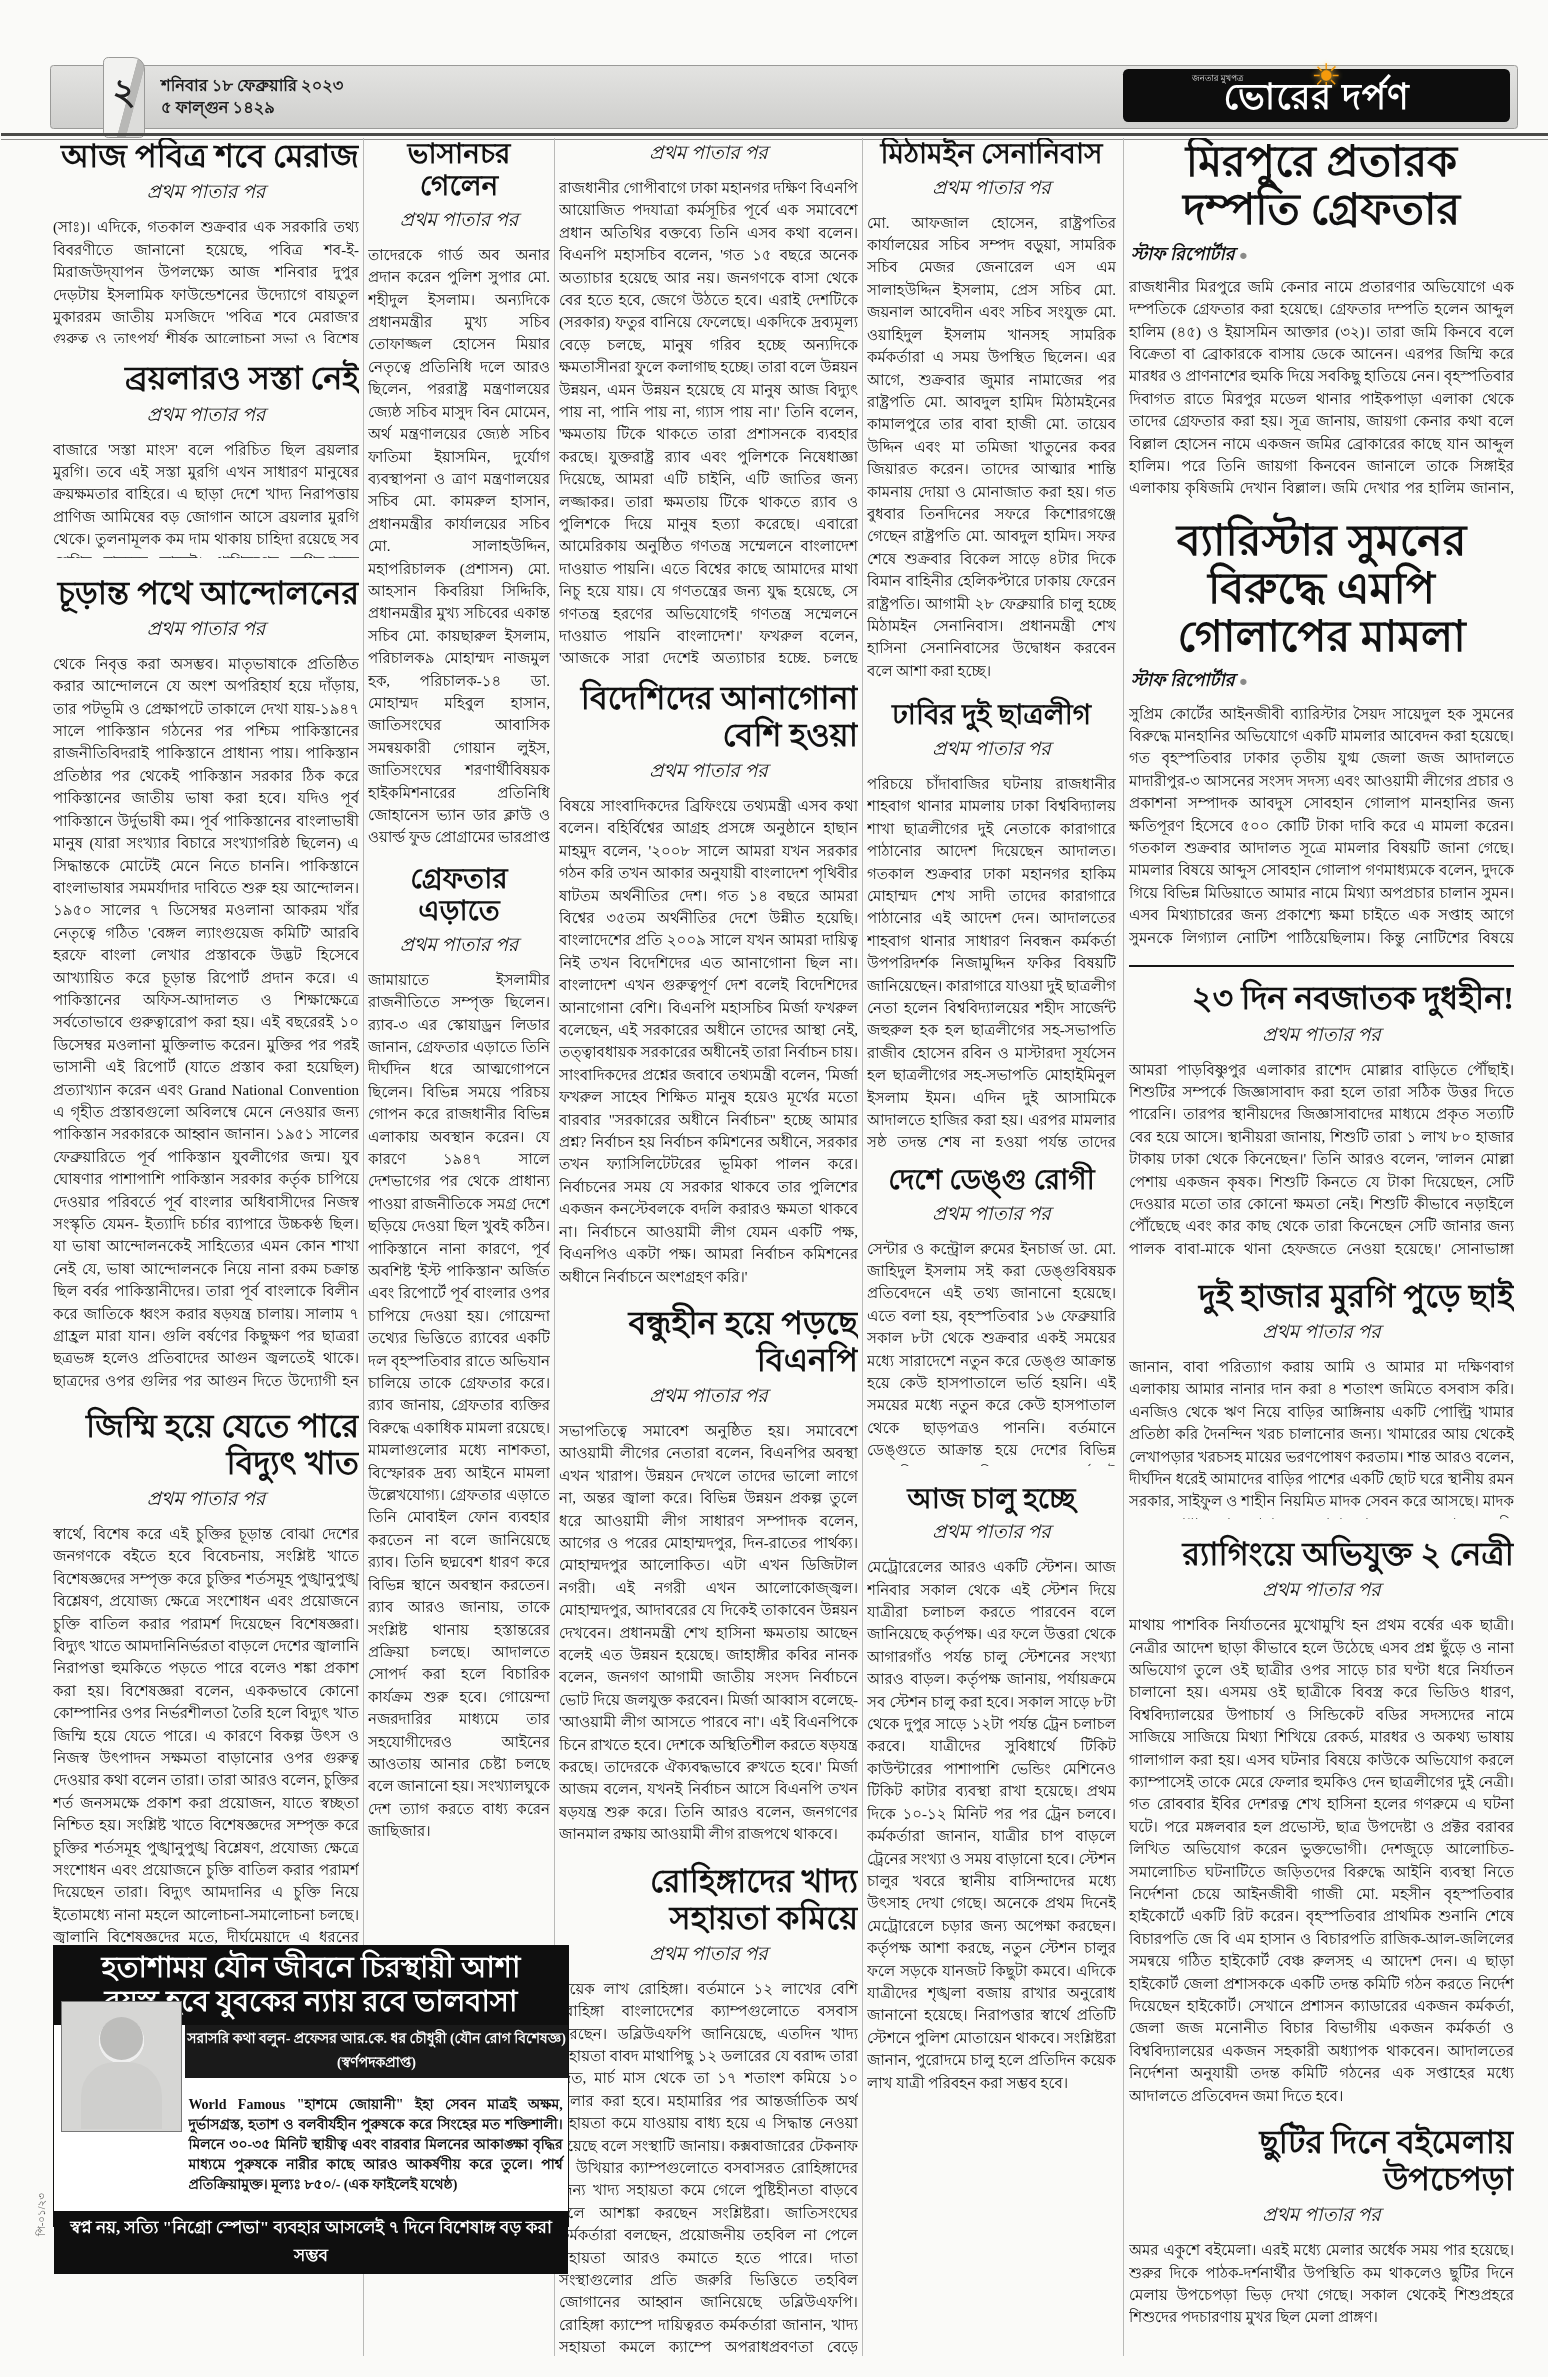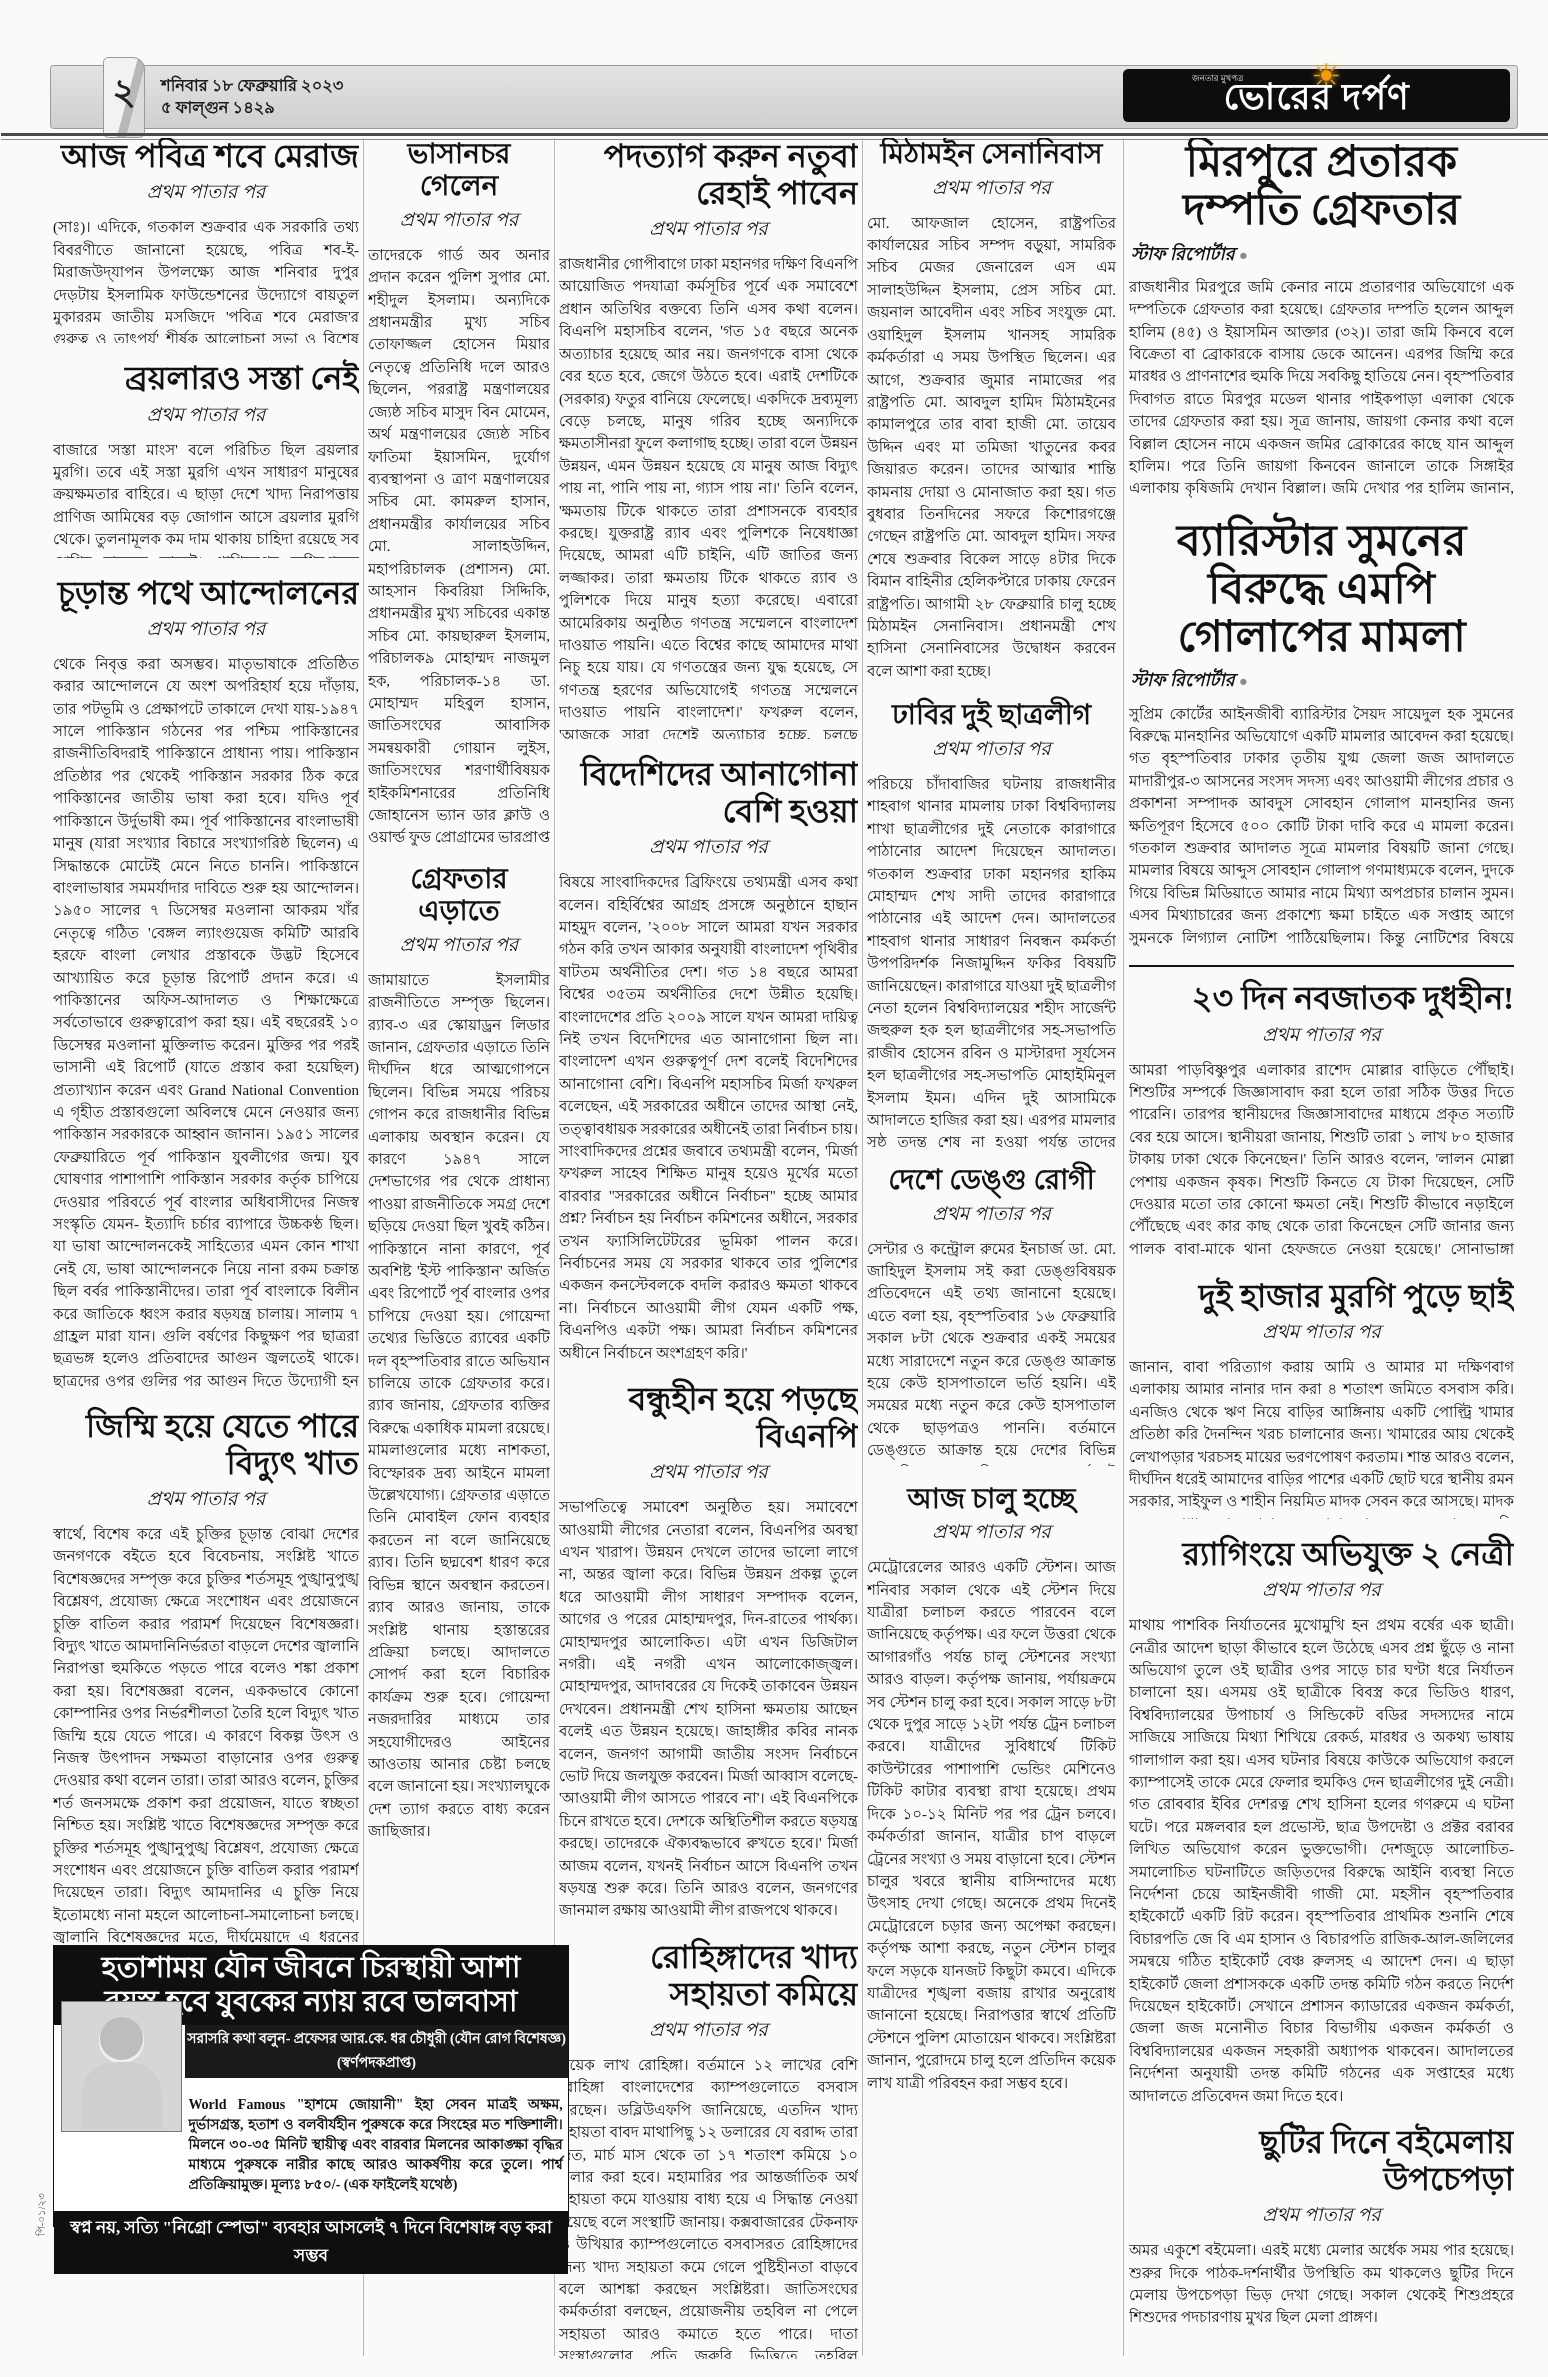--- a/index.html
+++ b/index.html
@@ -122,21 +122,20 @@
     </div>
     <div class="article" style="--bh:1135px">
       <h2 class="hl sz2">গ্রেফতার এড়াতে</h2>
       <div class="subhead">প্রথম পাতার পর</div>
       <p class="body">জামায়াতে ইসলামীর রাজনীতিতে সম্পৃক্ত ছিলেন। র‍্যাব-৩ এর স্কোয়াড্রন লিডার জানান, গ্রেফতার এড়াতে তিনি দীর্ঘদিন ধরে আত্মগোপনে ছিলেন। বিভিন্ন সময়ে পরিচয় গোপন করে রাজধানীর বিভিন্ন এলাকায় অবস্থান করেন। যে কারণে ১৯৪৭ সালে দেশভাগের পর থেকে প্রাধান্য পাওয়া রাজনীতিকে সমগ্র দেশে ছড়িয়ে দেওয়া ছিল খুবই কঠিন। পাকিস্তানে নানা কারণে, পূর্ব অবশিষ্ট 'ইস্ট পাকিস্তান' অর্জিত এবং রিপোর্টে পূর্ব বাংলার ওপর চাপিয়ে দেওয়া হয়। গোয়েন্দা তথ্যের ভিত্তিতে র‍্যাবের একটি দল বৃহস্পতিবার রাতে অভিযান চালিয়ে তাকে গ্রেফতার করে। র‍্যাব জানায়, গ্রেফতার ব্যক্তির বিরুদ্ধে একাধিক মামলা রয়েছে। মামলাগুলোর মধ্যে নাশকতা, বিস্ফোরক দ্রব্য আইনে মামলা উল্লেখযোগ্য। গ্রেফতার এড়াতে তিনি মোবাইল ফোন ব্যবহার করতেন না বলে জানিয়েছে র‍্যাব। তিনি ছদ্মবেশ ধারণ করে বিভিন্ন স্থানে অবস্থান করতেন। র‍্যাব আরও জানায়, তাকে সংশ্লিষ্ট থানায় হস্তান্তরের প্রক্রিয়া চলছে। আদালতে সোপর্দ করা হলে বিচারিক কার্যক্রম শুরু হবে। গোয়েন্দা নজরদারির মাধ্যমে তার সহযোগীদেরও আইনের আওতায় আনার চেষ্টা চলছে বলে জানানো হয়। সংখ্যালঘুকে দেশ ত্যাগ করতে বাধ্য করেন জাছিজার।</p>
     </div>
   </div>
 
   <div class="col" id="col3">
     <div class="article" style="--bh:486px">
-      <h2 class="hl sz1">পদত্যাগ করুন নতুবা রেহাই পাবেন</h2>
       <div class="subhead">প্রথম পাতার পর</div>
       <p class="body">রাজধানীর গোপীবাগে ঢাকা মহানগর দক্ষিণ বিএনপি আয়োজিত পদযাত্রা কর্মসূচির পূর্বে এক সমাবেশে প্রধান অতিথির বক্তব্যে তিনি এসব কথা বলেন। বিএনপি মহাসচিব বলেন, 'গত ১৫ বছরে অনেক অত্যাচার হয়েছে আর নয়। জনগণকে বাসা থেকে বের হতে হবে, জেগে উঠতে হবে। এরাই দেশটিকে (সরকার) ফতুর বানিয়ে ফেলেছে। একদিকে দ্রব্যমূল্য বেড়ে চলছে, মানুষ গরিব হচ্ছে অন্যদিকে ক্ষমতাসীনরা ফুলে কলাগাছ হচ্ছে। তারা বলে উন্নয়ন উন্নয়ন, এমন উন্নয়ন হয়েছে যে মানুষ আজ বিদ্যুৎ পায় না, পানি পায় না, গ্যাস পায় না।' তিনি বলেন, 'ক্ষমতায় টিকে থাকতে তারা প্রশাসনকে ব্যবহার করছে। যুক্তরাষ্ট্র র‍্যাব এবং পুলিশকে নিষেধাজ্ঞা দিয়েছে, আমরা এটি চাইনি, এটি জাতির জন্য লজ্জাকর। তারা ক্ষমতায় টিকে থাকতে র‍্যাব ও পুলিশকে দিয়ে মানুষ হত্যা করেছে। এবারো আমেরিকায় অনুষ্ঠিত গণতন্ত্র সম্মেলনে বাংলাদেশ দাওয়াত পায়নি। এতে বিশ্বের কাছে আমাদের মাথা নিচু হয়ে যায়। যে গণতন্ত্রের জন্য যুদ্ধ হয়েছে, সে গণতন্ত্র হরণের অভিযোগেই গণতন্ত্র সম্মেলনে দাওয়াত পায়নি বাংলাদেশ।' ফখরুল বলেন, 'আজকে সারা দেশেই অত্যাচার হচ্ছে, চলছে নৈরাজ্য। আওয়ামী লীগ মূলত সন্ত্রাসী দল। এরা কখনোই নির্বাচনের মাধ্যমে ক্ষমতায় আসেনি। এরা সবসময় ভয়ভীতি দেখিয়ে ক্ষমতায় আসতে চায়। গত কয়েক মাসে তারা আমাদের ১০ জন নেতাকে হত্যা করেছে। বে আইনি ও গায়েবি মামলা দিয়ে গ্রেফতার করা হচ্ছে। তারপরও আন্দোলন থামবে না। আন্দোলন শুধু বিএনপির নয়, গণতন্ত্রকামী সব দলের। জিয়াকে গ্রেফতার করেছেন, তারেক রহমানকে মিথ্যা মামলায় রেখেছেন। তাতে কি আন্দোলন বন্ধ করতে পেরেছেন? আন্দোলন আরও শক্তিশালী হয়েছে। তারেক রহমানের জনপ্রিয়তা প্রসঙ্গে ফখরুল বলেন, 'উনি নিজেও জানে না উনি রাজনীতিবিদ। এক সাক্ষাৎকারেও বলেছেন। এ থেকে প্রমাণ হয় সংবিধান পরিবর্তন করতে হবে। আমাদের উত্থাপিত পরিবর্তন করে ক্ষমতার ভারসাম্য আনতে হবে।' ঢাকা দক্ষিণের আহ্বায়ক আব্দুস সালামের সভাপতিত্বে ও সদস্য সচিব রফিকুল ইসলাম মজনুর পরিচালনায় সমাবেশে আরও বক্তব্য দেন বিএনপির স্থায়ী কমিটির সদস্য মির্জা আব্বাস, গয়েশ্বর চন্দ্র রায়, আমির খসরু মাহমুদ চৌধুরী, ভাইস চেয়ারম্যান আবদুল্লাহ আল নোমান, বিএনপি নেতা ইঞ্জিনিয়ার ইশরাক হোসেন প্রমুখ। এছাড়া বিএনপির যুগ্ম মহাসচিব খায়রুল কবির খোকন, নির্বাহী কমিটির সদস্য নাজিম উদ্দিন আলম, যুবদলের সাধারণ সম্পাদক মোনায়েম মুন্না, কৃষক দলের যুগ্ম সাধারণ সম্পাদক ক্ষিতিবিদ মেহেদী হাসান পলাশ, বিএনপি প্রেস উইং সদস্য শামসুদ্দিন দিদার, শহিদুল ইসলাম বাবুল ও অঙ্গ সংগঠনের নেতারা উপস্থিত ছিলেন। 'বিদ্যুৎ খাত, চাল, ডাল, তেল, চিনিসহ দ্রব্যমূল্য, মামলা, গ্রেফতার এবং খালেদা জিয়াসহ কারাবন্দি নেতাকর্মীদের মুক্তি, অবৈধ সংসদ বাতিল, গণতন্ত্র পুনরুদ্ধারে ১০ দফা' দাবিতে গতকাল শুক্রবার এ পদযাত্রা অনুষ্ঠিত হয়। পদযাত্রাটি গোপীবাগ থেকে শুরু হয়ে টিকাটুলি, দয়াগঞ্জ, রায়শাহ বাজার হয়ে নয়াবাজার গিয়ে শেষ হয়।</p>
     </div>
     <div class="article" style="--bh:495px">
       <h2 class="hl sz1">বিদেশিদের আনাগোনা বেশি হওয়া</h2>
       <div class="subhead">প্রথম পাতার পর</div>
       <p class="body">বিষয়ে সাংবাদিকদের ব্রিফিংয়ে তথ্যমন্ত্রী এসব কথা বলেন। বহির্বিশ্বের আগ্রহ প্রসঙ্গে অনুষ্ঠানে হাছান মাহমুদ বলেন, '২০০৮ সালে আমরা যখন সরকার গঠন করি তখন আকার অনুযায়ী বাংলাদেশ পৃথিবীর ষাটতম অর্থনীতির দেশ। গত ১৪ বছরে আমরা বিশ্বের ৩৫তম অর্থনীতির দেশে উন্নীত হয়েছি। বাংলাদেশের প্রতি ২০০৯ সালে যখন আমরা দায়িত্ব নিই তখন বিদেশিদের এত আনাগোনা ছিল না। বাংলাদেশ এখন গুরুত্বপূর্ণ দেশ বলেই বিদেশিদের আনাগোনা বেশি। বিএনপি মহাসচিব মির্জা ফখরুল বলেছেন, এই সরকারের অধীনে তাদের আস্থা নেই, তত্ত্বাবধায়ক সরকারের অধীনেই তারা নির্বাচন চায়। সাংবাদিকদের প্রশ্নের জবাবে তথ্যমন্ত্রী বলেন, 'মির্জা ফখরুল সাহেব শিক্ষিত মানুষ হয়েও মূর্খের মতো বারবার "সরকারের অধীনে নির্বাচন" হচ্ছে আমার প্রশ্ন? নির্বাচন হয় নির্বাচন কমিশনের অধীনে, সরকার তখন ফ্যাসিলিটেটরের ভূমিকা পালন করে। নির্বাচনের সময় যে সরকার থাকবে তার পুলিশের একজন কনস্টেবলকে বদলি করারও ক্ষমতা থাকবে না। নির্বাচনে আওয়ামী লীগ যেমন একটি পক্ষ, বিএনপিও একটা পক্ষ। আমরা নির্বাচন কমিশনের অধীনে নির্বাচনে অংশগ্রহণ করি।'</p>
     </div>
     <div class="article" style="--bh:447px">
       <h2 class="hl sz1">বন্ধুহীন হয়ে পড়ছে বিএনপি</h2>

